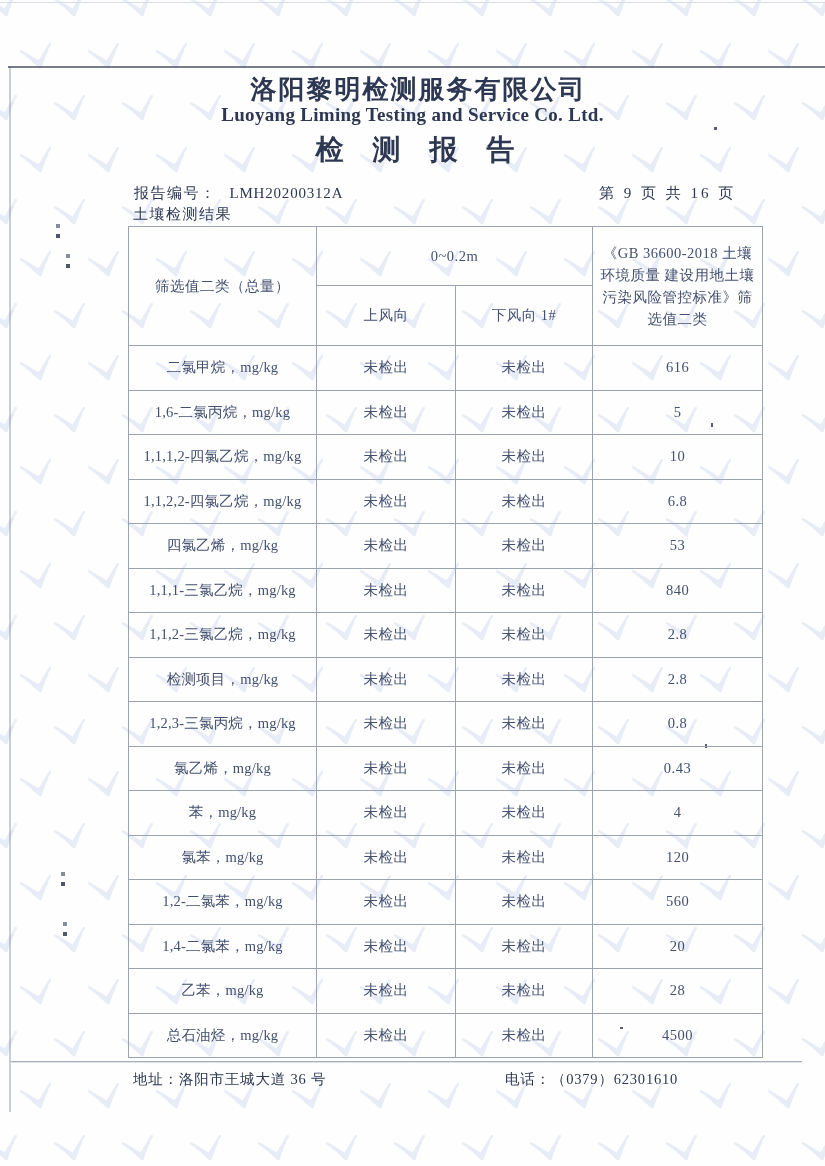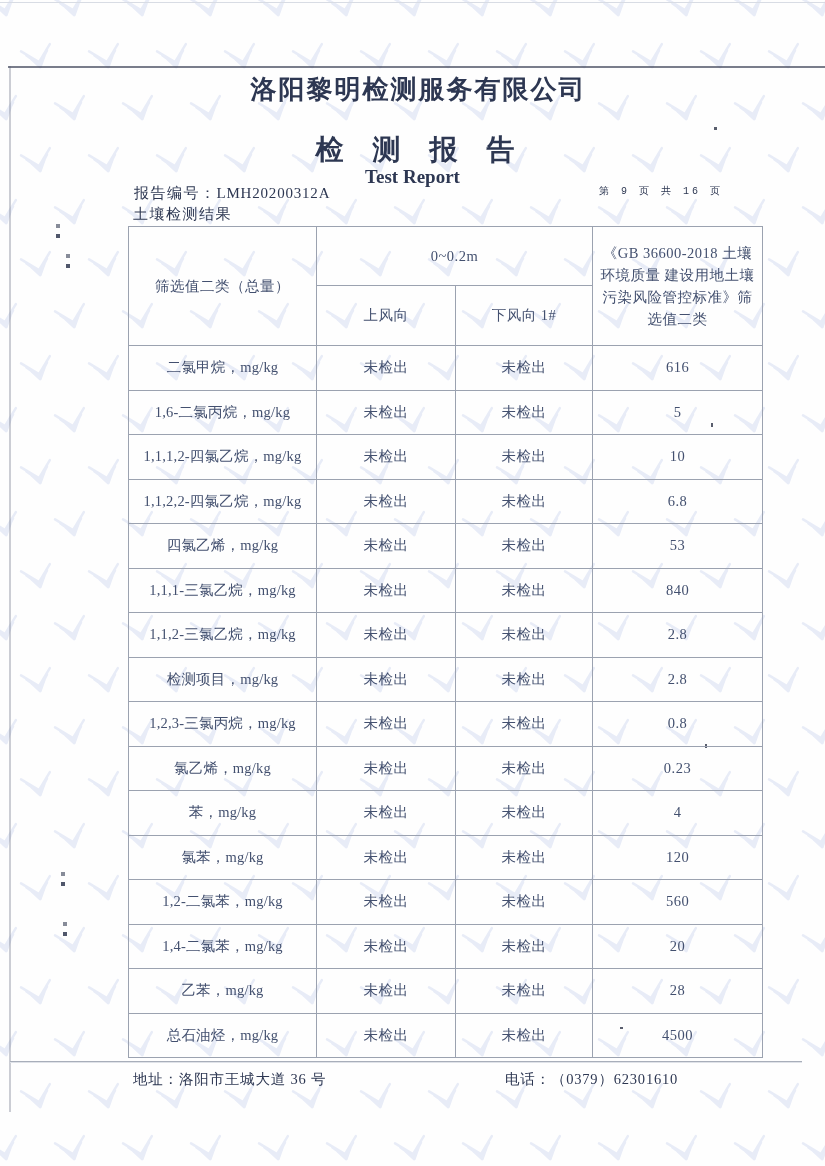--- a/index.html
+++ b/index.html
@@ -30,22 +30,22 @@
   
   .company-cn{position:absolute;top:72px;left:0;width:100%;text-align:center;
     font-size:26px;font-weight:700;letter-spacing:2px;transform:translateX(6px);}
   .company-en{position:absolute;top:104px;left:0;width:100%;text-align:center;
     font-size:19px;font-weight:700;letter-spacing:.3px;}
   .title-cn{position:absolute;top:131px;left:0;width:100%;text-align:center;
     font-size:28px;font-weight:600;letter-spacing:11px;transform:translateX(8px);}
   .title-en{position:absolute;top:166px;left:0;width:100%;text-align:center;
     font-size:19px;font-weight:700;}
   .meta-report-no{position:absolute;top:184px;left:134px;font-size:15px;letter-spacing:1.5px;}
-  .meta-report-no .val{letter-spacing:.8px;}
-  .meta-page-info{position:absolute;top:184px;left:599px;font-size:10px;letter-spacing:3px;font-family:Liberation Mono, monospace;}
+  .meta-report-no .val{margin-left:13px;letter-spacing:.8px;}
+  .meta-page-info{position:absolute;top:184px;left:599px;font-size:15px;letter-spacing:3px;}
   .section-title{position:absolute;top:205px;left:133px;font-size:15px;letter-spacing:1.5px;}
   
   .result-table{position:absolute;top:226px;left:128px;width:634px;
     border-collapse:collapse;table-layout:fixed;color:var(--table-text);}
   .result-table th,.result-table td{
     border:1px solid var(--border);font-weight:normal;text-align:center;
     vertical-align:middle;font-size:14.5px;letter-spacing:.5px;padding:2px 4px;}
   .result-table thead tr:first-child{height:59px;}
   .result-table thead tr:last-child{height:60px;}
   .result-table tbody tr{height:44.5px;}
@@ -1525,22 +1525,22 @@
   <div class="colon-mark" style="left:63px;top:922px;">
       <i></i>
       <i></i>
     </div>
   <div class="speck" style="left:714px;top:127px;width:3px;height:3px;"></div>
   <div class="speck" style="left:711px;top:423px;width:2px;height:4px;"></div>
   <div class="speck" style="left:705px;top:744px;width:2px;height:4px;"></div>
   <div class="speck" style="left:620px;top:1027px;width:3px;height:2px;"></div>
 
   <div class="company-cn">洛阳黎明检测服务有限公司</div>
+  <div class="company-en">Luoyang Liming Testing and Service Co. Ltd.</div>
   <div class="title-cn">检 测 报 告</div>
-  <div class="title-en">Test Report</div>
 
   <div class="meta-report-no">
     <span class="lbl">报告编号：</span><span class="val">LMH20200312A</span>
   </div>
   <div class="meta-page-info">第 9 页 共 16 页</div>
   <div class="section-title">土壤检测结果</div>
 
   <table class="result-table">
     <colgroup>
         <col style="width:188px">
@@ -1611,21 +1611,21 @@
         <tr>
           <td>1,2,3-三氯丙烷，mg/kg</td>
           <td>未检出</td>
           <td>未检出</td>
           <td>0.8</td>
         </tr>
         <tr>
           <td>氯乙烯，mg/kg</td>
           <td>未检出</td>
           <td>未检出</td>
-          <td>0.23</td>
+          <td>0.43</td>
         </tr>
         <tr>
           <td>苯，mg/kg</td>
           <td>未检出</td>
           <td>未检出</td>
           <td>4</td>
         </tr>
         <tr>
           <td>氯苯，mg/kg</td>
           <td>未检出</td>

